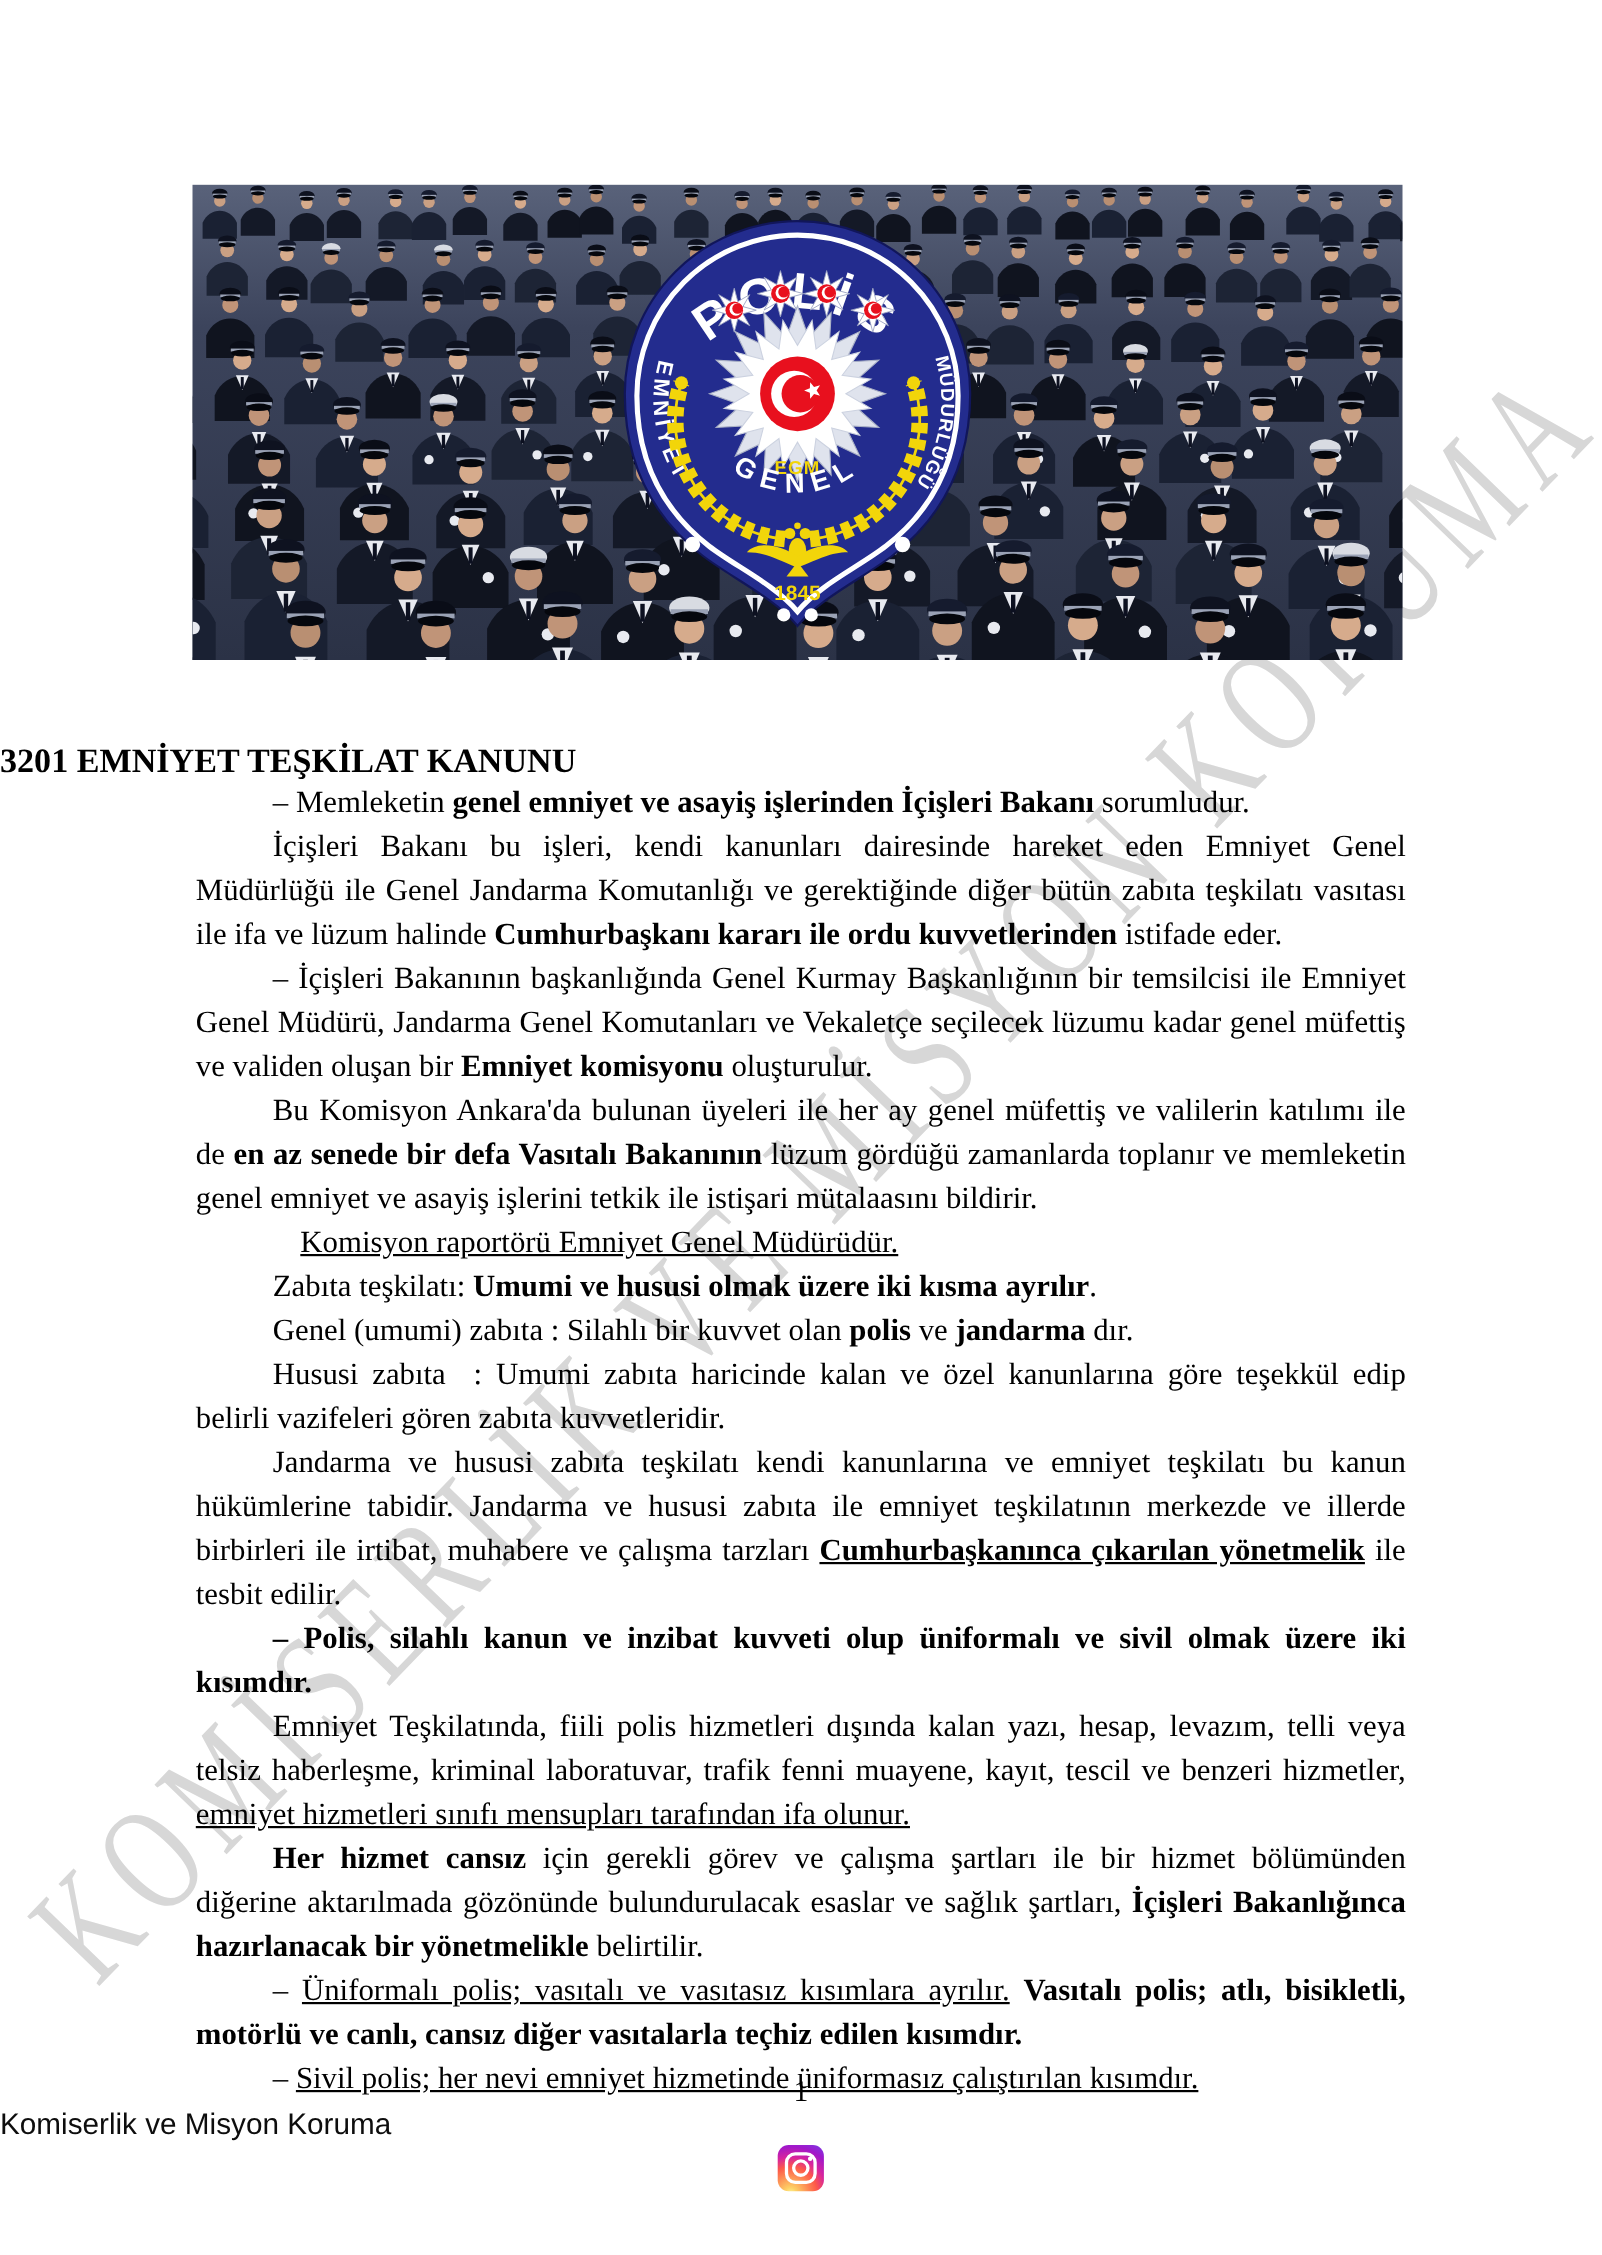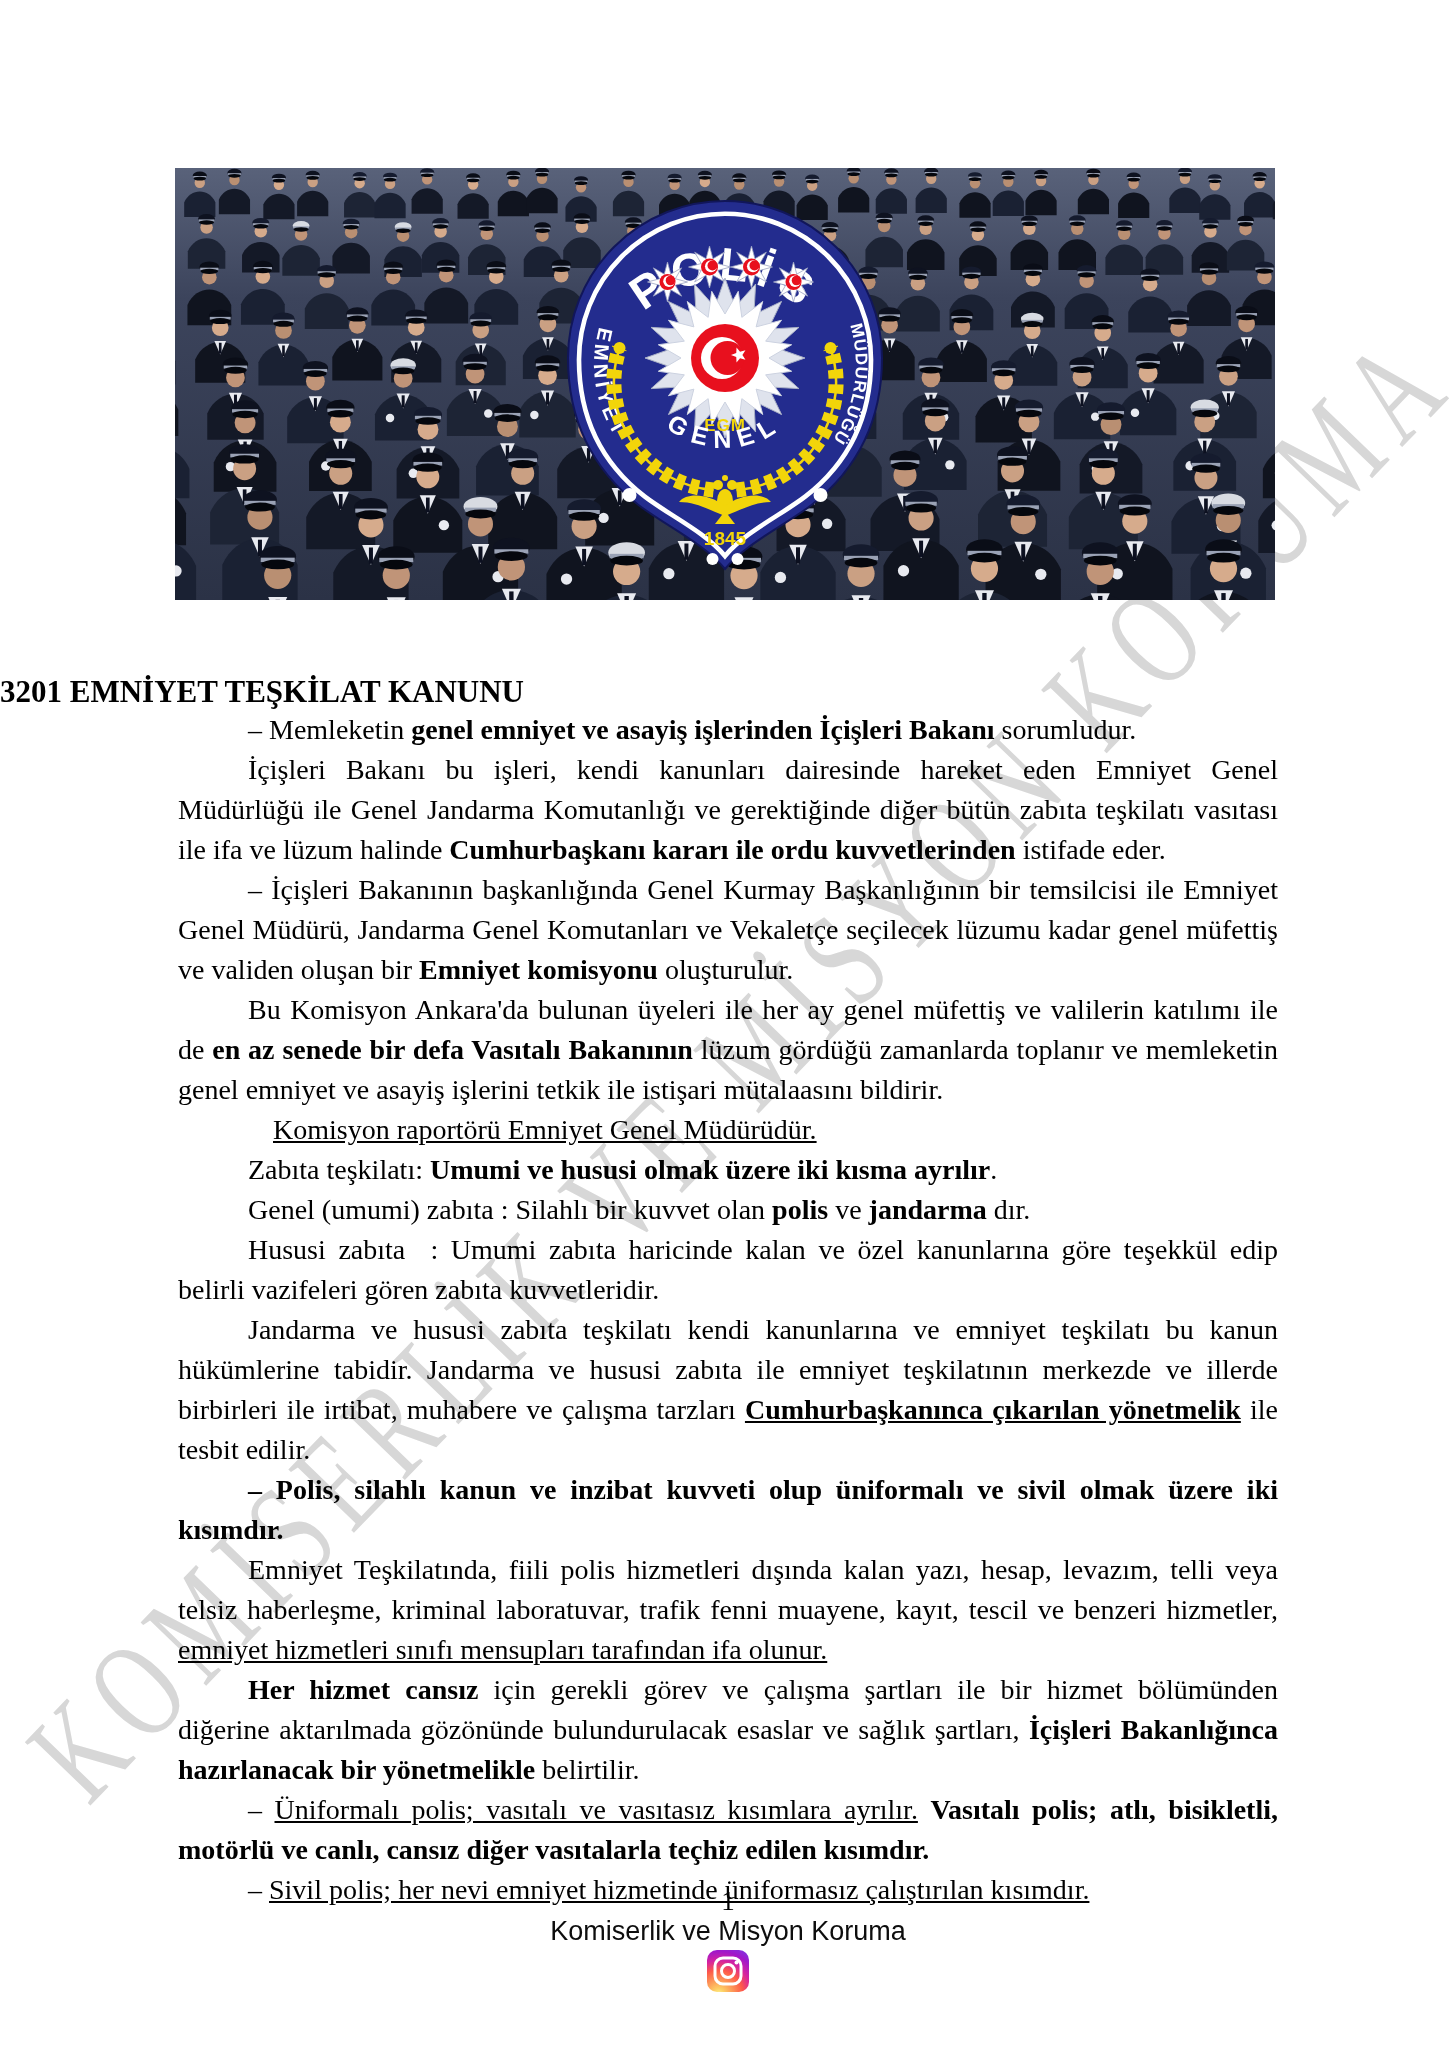--- a/index.html
+++ b/index.html
@@ -31,21 +31,21 @@
     position:absolute;left:178px;top:682px;width:1100px;z-index:1;
     font-size:28px;line-height:40px;text-align:justify;margin-top:28px;
   }
   .body-text p{margin:0;text-indent:70px;}
   .body-text p.indent-extra{text-indent:95px;}
   .b{font-weight:bold;}
   .u{text-decoration:underline;}
   
   .page-number{position:absolute;left:0;right:0;top:1886px;text-align:center;font-size:27px;z-index:1;}
   .footer-text{
-    position:absolute;left:0;right:0;top:1916px;text-align:center;z-index:1;
+    position:absolute;left:0;right:0;top:1916px;z-index:1;
     font-family:"Liberation Sans",sans-serif;font-size:27px;color:#0d0d0d;
   }
   .insta{
     position:absolute;left:50%;top:1950px;transform:translateX(-50%);z-index:1;
     width:42px;height:42px;border-radius:10px;
     background:radial-gradient(circle at 28% 105%, #fdf497 0%, #fdd065 10%, #fd5949 45%, #d6249f 62%, #a117c9 80%, #8134e0 95%);
   }
   .insta svg{display:block;}
 </style>
 </head>

